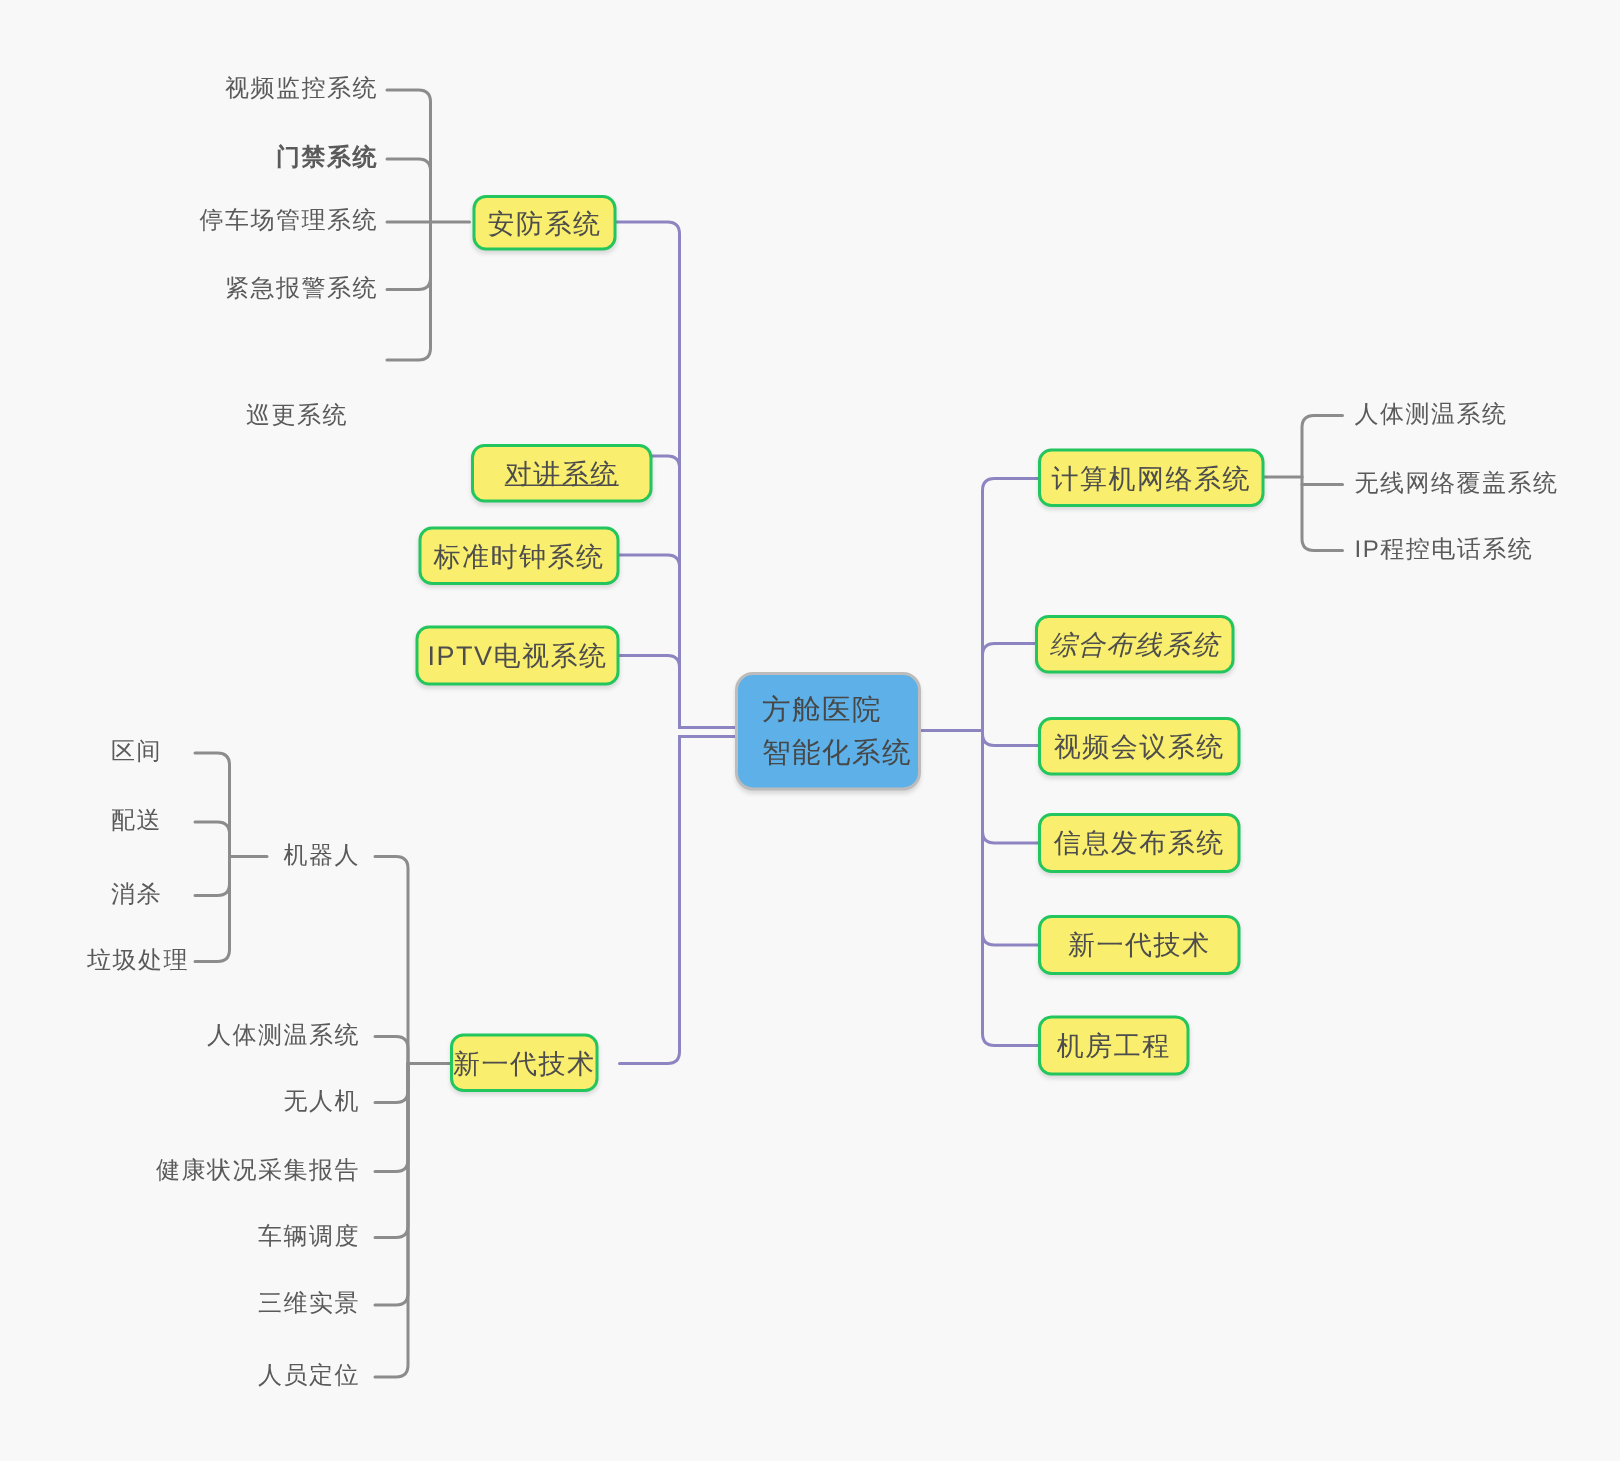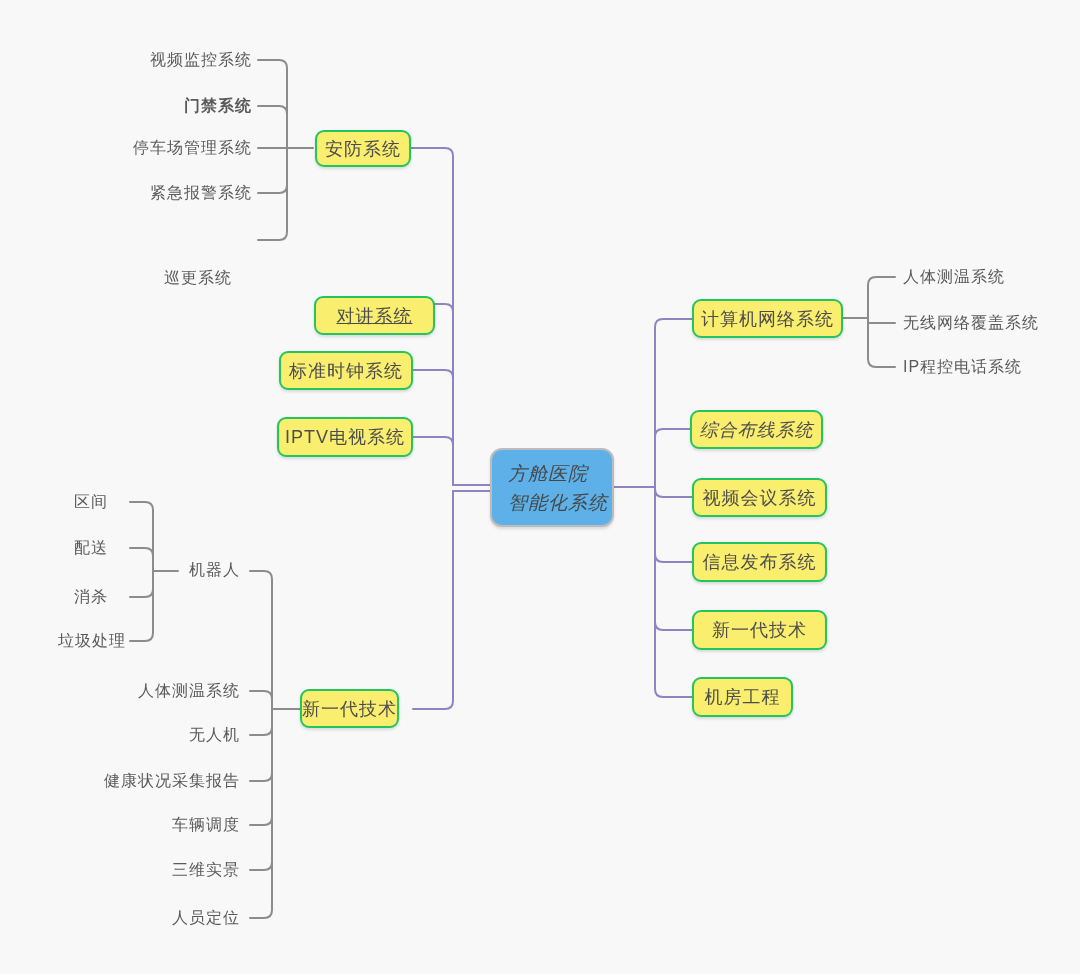--- a/index.html
+++ b/index.html
@@ -32,21 +32,20 @@
     background:#5db1e8;
     border:2px solid #bcbcbc;
     border-radius:12px;
     flex-direction:column;
     align-items:flex-start;
     justify-content:center;
     padding-left:16px;
     font-size:19px;
     line-height:29px;
     color:#474747;
-    font-style:italic;
   }
   .leaf{
     position:absolute;
     height:22px;line-height:22px;
     font-size:16px;
     letter-spacing:1px;
     color:#5a5a5a;
     white-space:nowrap;
     cursor:default;
   }
@@ -118,21 +117,21 @@
   <div class="topic" style="left:692px;top:542px;width:135px;height:40px;">信息发布系统</div>
   <div class="topic" style="left:692px;top:610px;width:135px;height:40px;">新一代技术</div>
   <div class="topic" style="left:692px;top:677px;width:101px;height:40px;">机房工程</div>
 
   <div class="leaf r" style="right:828px;top:49px;">视频监控系统</div>
   <div class="leaf r" style="right:828px;top:95px;font-weight:bold;">门禁系统</div>
   <div class="leaf r" style="right:828px;top:137px;">停车场管理系统</div>
   <div class="leaf r" style="right:828px;top:182px;">紧急报警系统</div>
   <div class="leaf r" style="right:848px;top:229px;margin-top:38px;">巡更系统</div>
 
-  <div class="leaf r" style="right:840px;top:560px;font-family:Liberation Mono, monospace;">机器人</div>
+  <div class="leaf r" style="right:840px;top:560px;">机器人</div>
   <div class="leaf r" style="right:972px;top:491px;">区间</div>
   <div class="leaf r" style="right:972px;top:537px;">配送</div>
   <div class="leaf r" style="right:972px;top:586px;">消杀</div>
   <div class="leaf r" style="right:954px;top:630px;">垃圾处理</div>
 
   <div class="leaf r" style="right:840px;top:680px;">人体测温系统</div>
   <div class="leaf r" style="right:840px;top:724px;">无人机</div>
   <div class="leaf r" style="right:840px;top:770px;">健康状况采集报告</div>
   <div class="leaf r" style="right:840px;top:814px;">车辆调度</div>
   <div class="leaf r" style="right:840px;top:859px;">三维实景</div>

